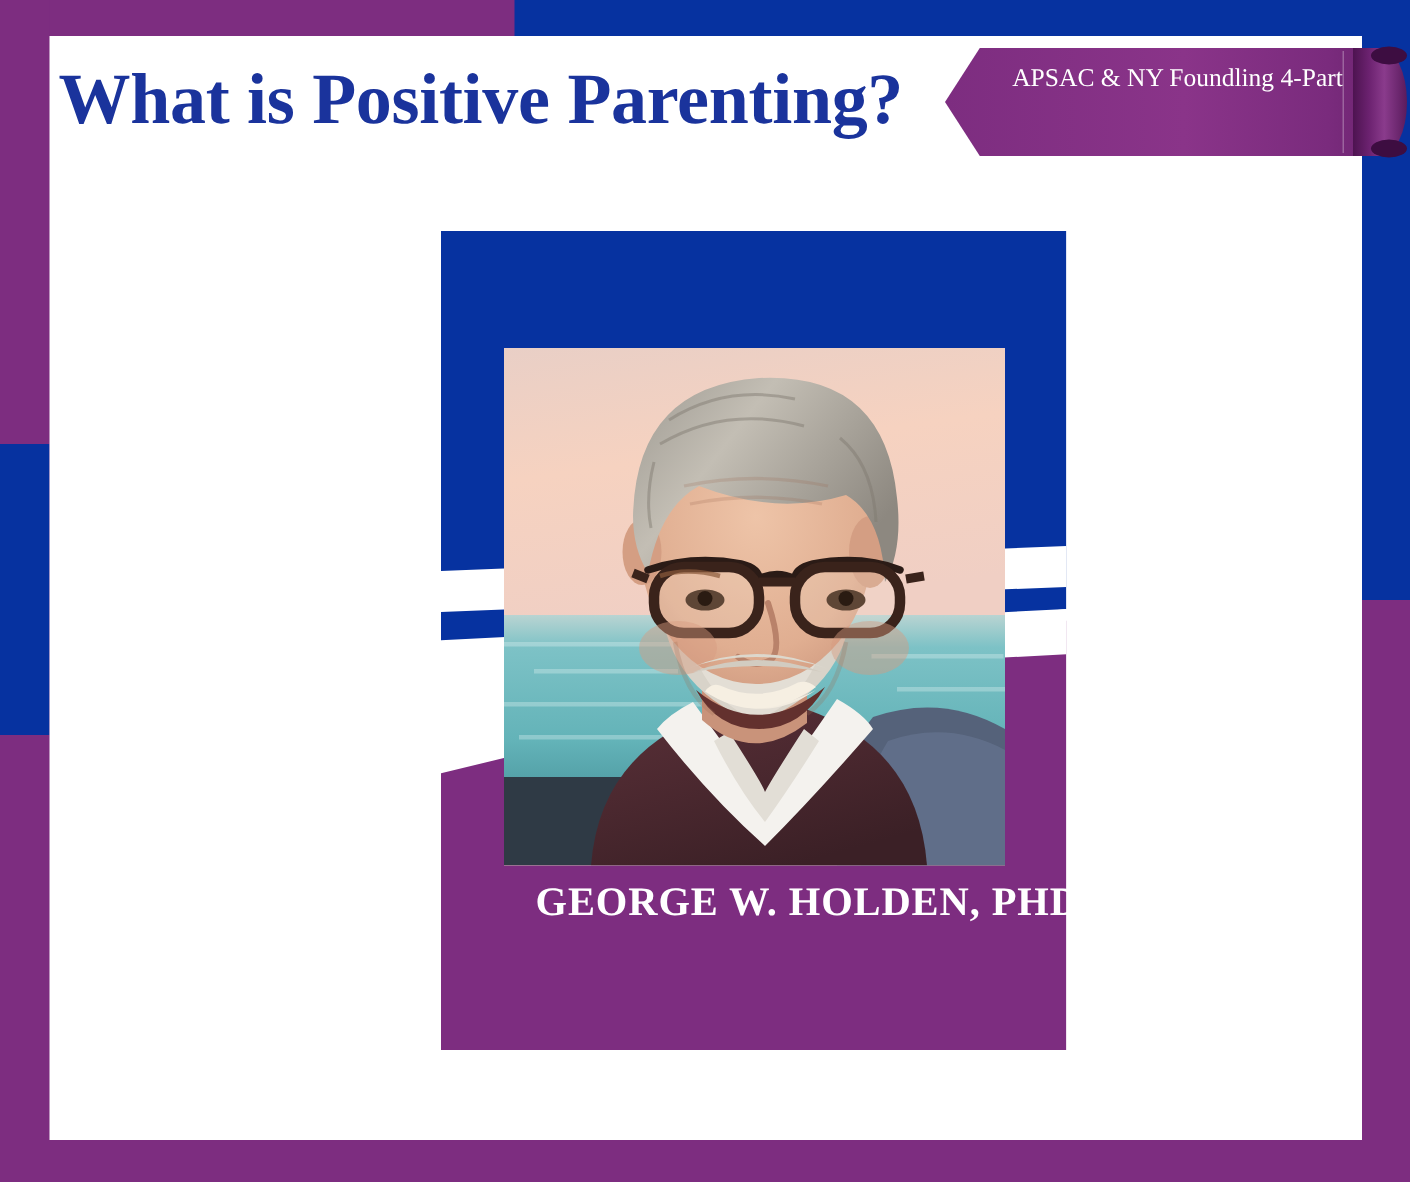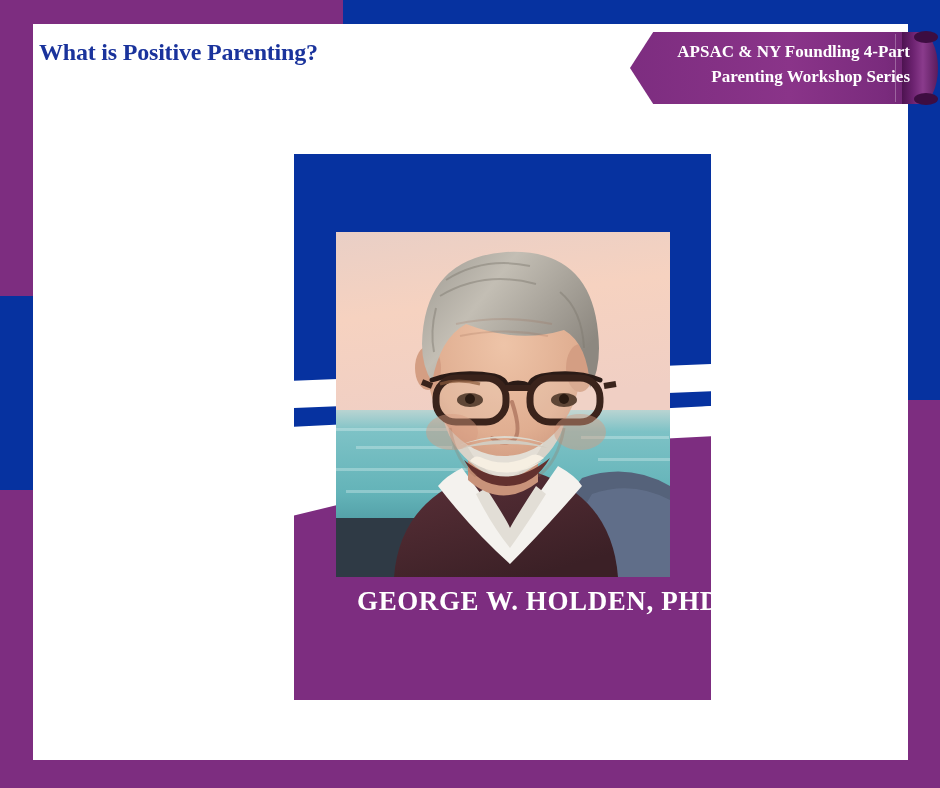--- a/index.html
+++ b/index.html
@@ -83,21 +83,21 @@
   
   .title-block {
     position: absolute;
     left: 6px;
     top: 14px;
     width: 700px;
   }
   .title-line {
     font-family: "Liberation Serif", "DejaVu Serif", serif;
     font-weight: bold;
-    font-size: 24px;
+    font-size: 48px;
     line-height: 1.22;
     color: #1a339c;
     letter-spacing: -0.2px;
     white-space: nowrap;
   }
 
   
   .ribbon {
     position: absolute;
     left: 597px;
@@ -139,24 +139,24 @@
     left: 265px; top: 2px;
     width: 1px; height: 68px;
     background: rgba(255,255,255,0.28);
   }
   .ribbon-text {
     position: absolute;
     left: 30px; top: 7px;
     width: 250px;
     color: #ffffff;
     font-family: "Liberation Serif","DejaVu Serif",serif;
-    font-weight: bold;
+    font-weight: normal;
     font-size: 17px;
     line-height: 1.48;
-    text-align: right;
+    text-align: center;
   }
 
   
   .composition {
     position: absolute;
     left: 228px;
     top: 130px;
     width: 450px;
     height: 548px;
   }
@@ -361,18 +361,17 @@
     </div>
 
     <div class="ribbon">
       <div class="ribbon-body"></div>
       <div class="ribbon-crease"></div>
       <div class="ribbon-fold"></div>
       <div class="ribbon-fold-cap-top"></div>
       <div class="ribbon-fold-cap-bottom"></div>
       <div class="ribbon-text">
         <div>APSAC &amp; NY Foundling 4-Part</div>
-        <div>Parenting Workshop Series</div>
       </div>
     </div>
 
   </div>
 </div>
 
 </body></html>

